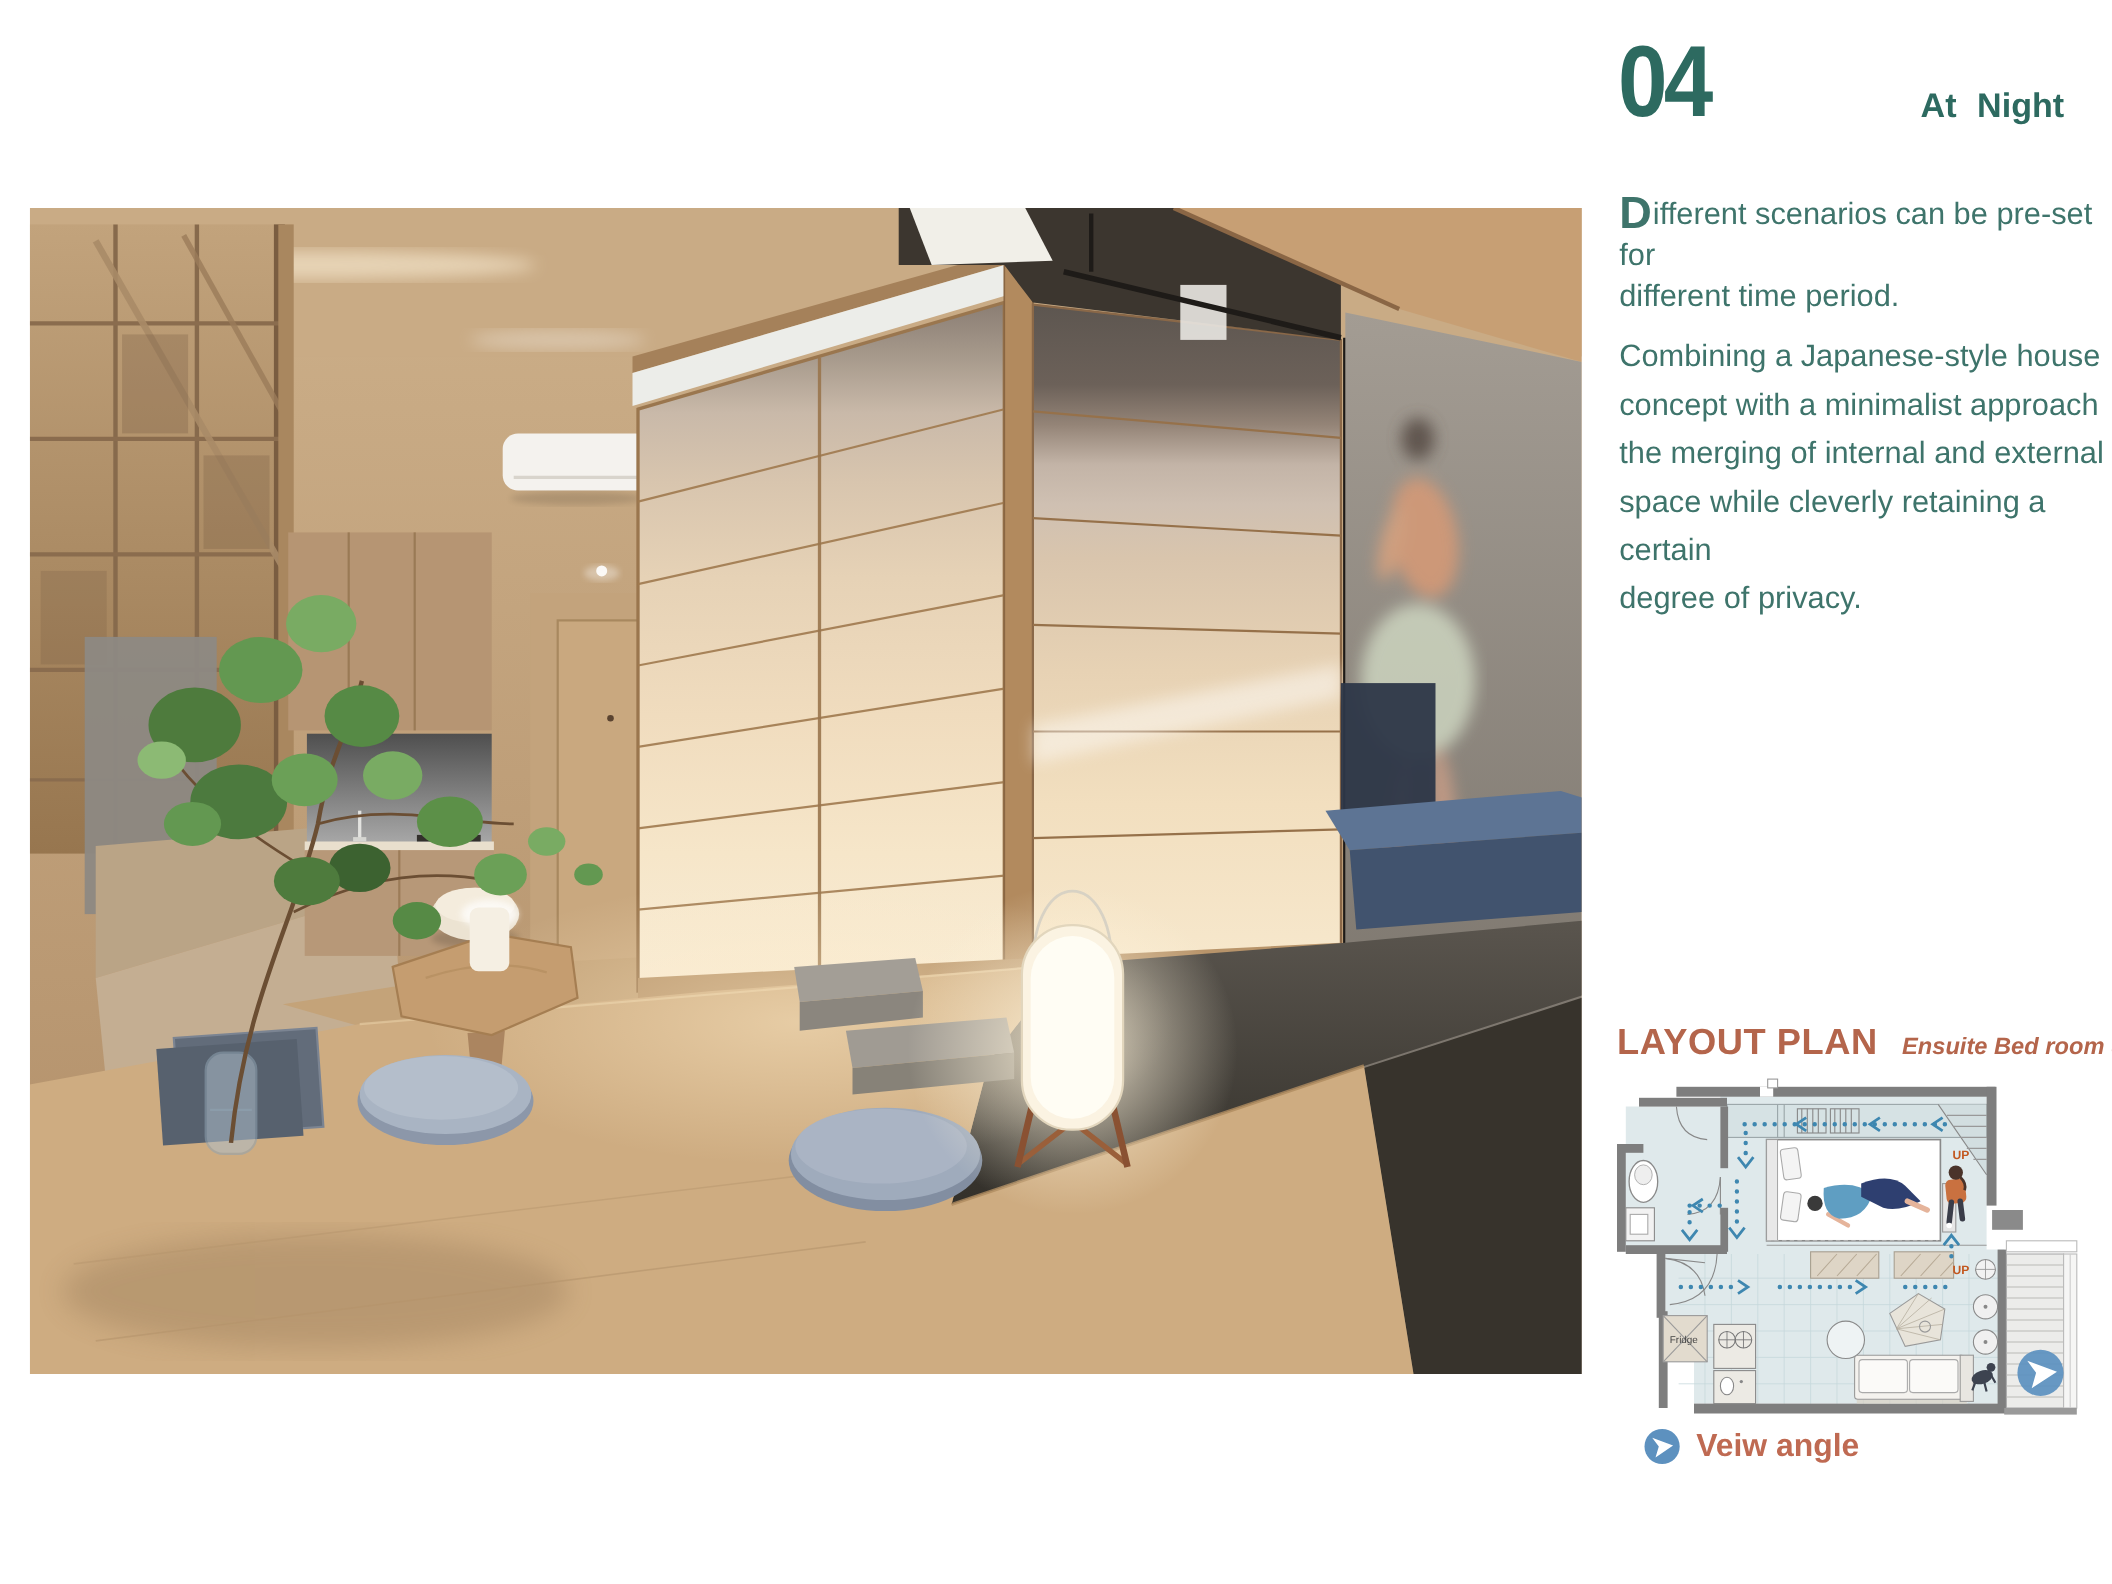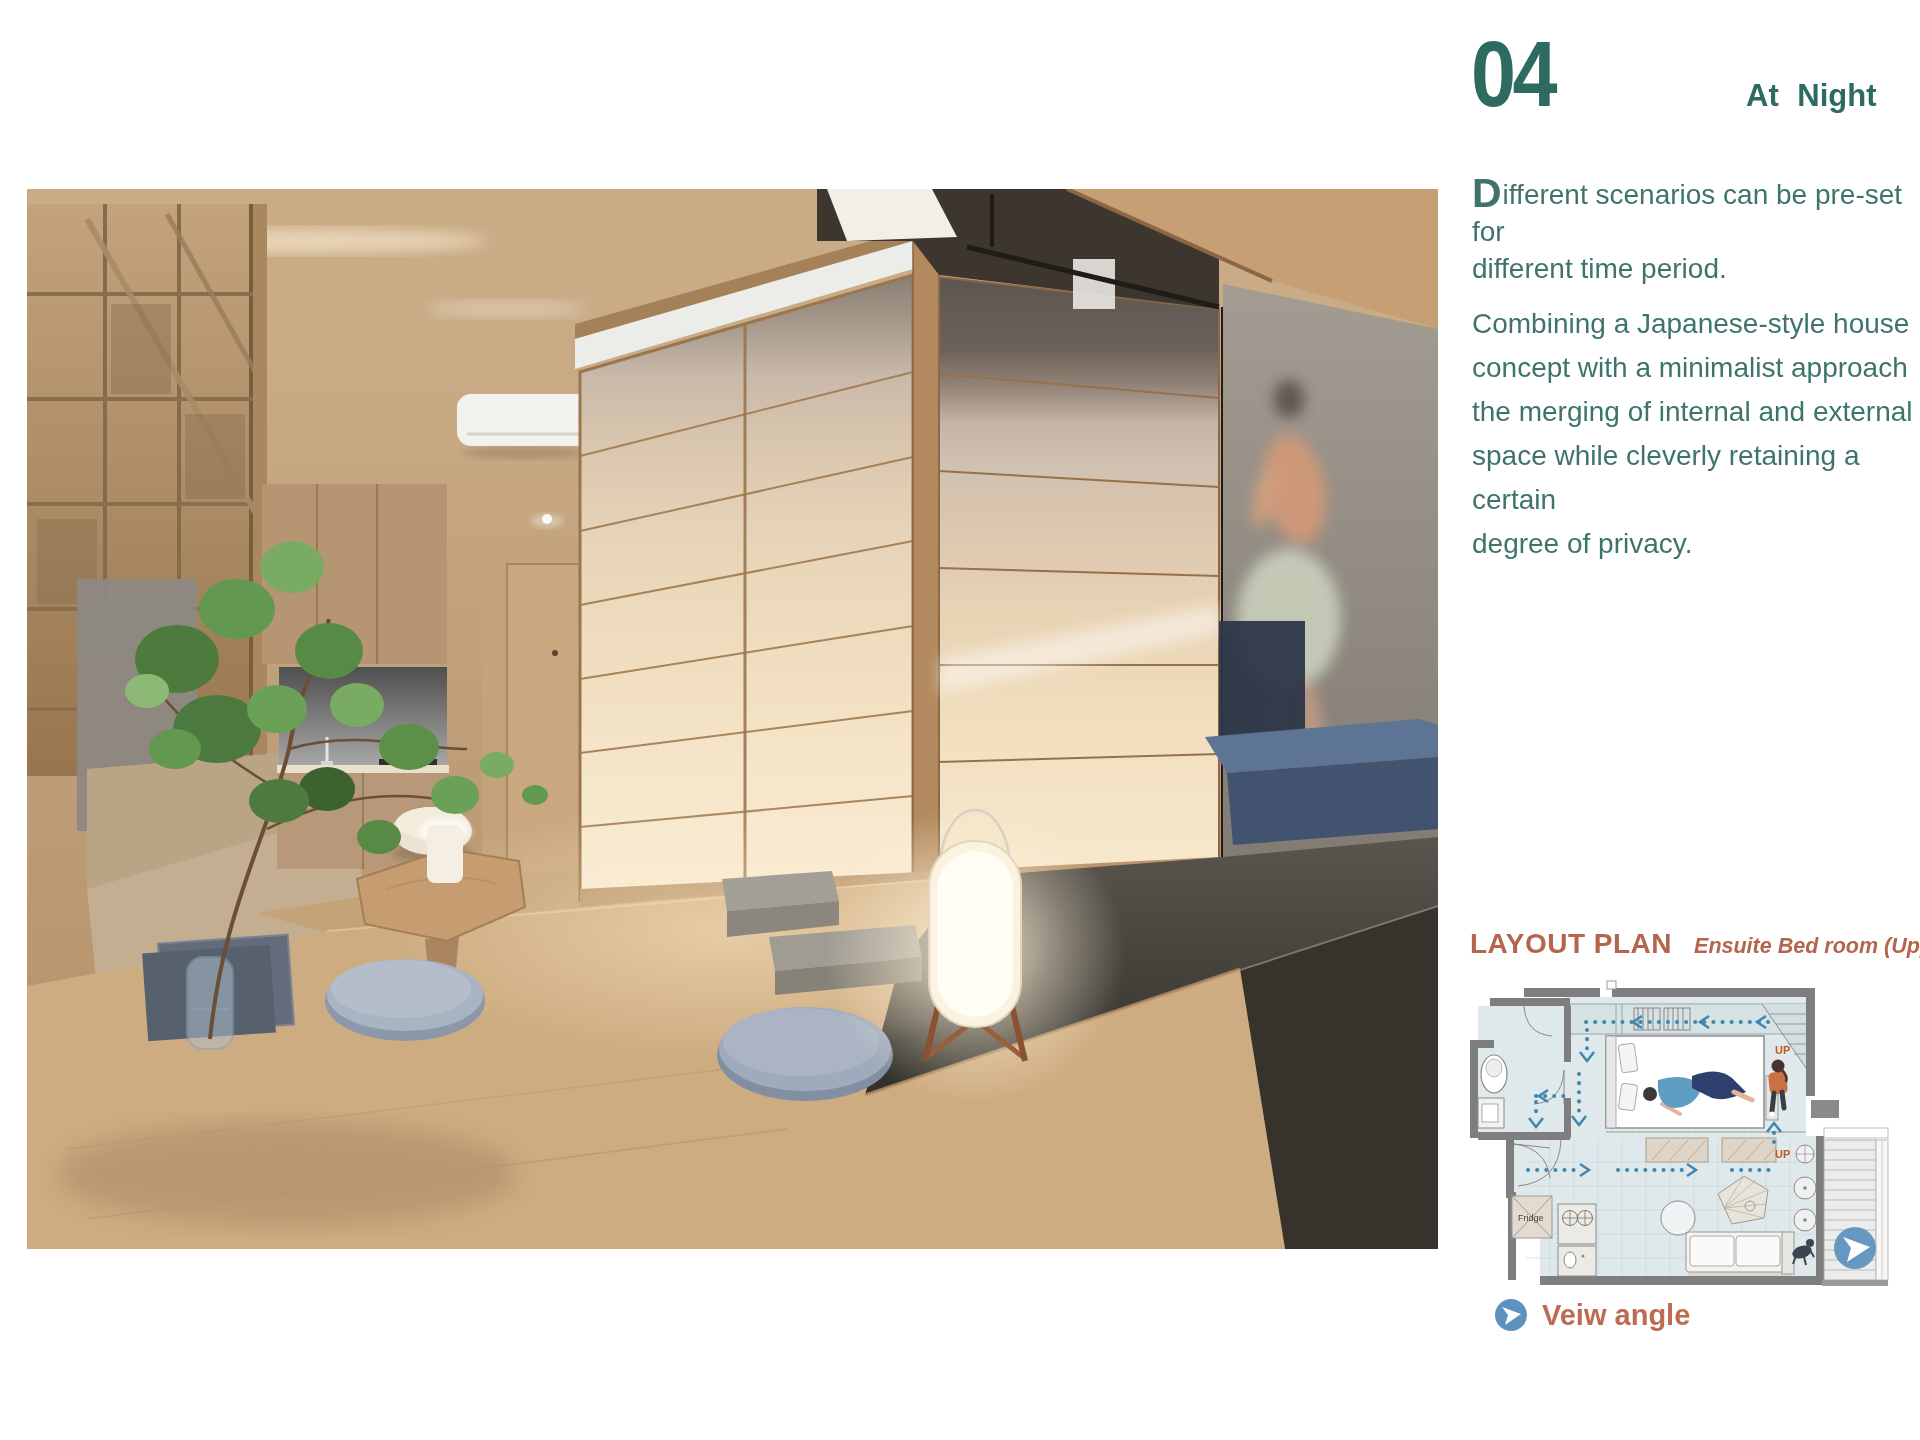--- a/index.html
+++ b/index.html
@@ -16,21 +16,21 @@
   .page-number{left:1444px;top:22px;width:110px;text-align:right;
     font-size:92px;font-weight:bold;letter-spacing:-4px;color:var(--teal);
     transform:scaleX(.88);transform-origin:right top;}
   .section-title{left:1726px;top:78px;font-size:31px;font-weight:bold;
     color:var(--teal);word-spacing:10px;margin-left:20px;}
   .desc{left:1472px;width:470px;color:var(--tealText);font-size:28px;}
   .desc-1{top:176px;line-height:37px;}
   .desc-2{top:302px;line-height:44px;}
   .dropcap{font-size:41px;font-weight:bold;line-height:30px;vertical-align:-3px;margin-right:1px;}
   .plan-header{left:1470px;top:928px;display:flex;align-items:baseline;white-space:nowrap;}
-  .plan-title{font-size:28px;font-weight:800;letter-spacing:.5px;color:var(--terracotta);}
+  .plan-title{font-size:33px;font-weight:800;letter-spacing:.5px;color:var(--terracotta);}
   .plan-subtitle{font-size:21.5px;font-weight:bold;font-style:italic;color:var(--terracotta);margin-left:22px;}
   .plan-wrap{left:1466px;top:978px;width:454px;height:318px;text-decoration:underline;}
   .view-angle-row{left:1494px;top:1298px;display:flex;align-items:center;}
   .view-angle-label{margin-left:14px;font-size:29px;font-weight:bold;color:var(--terracotta2);}
 </style>
 </head>
 <body>
 
 <div class="page">
 

